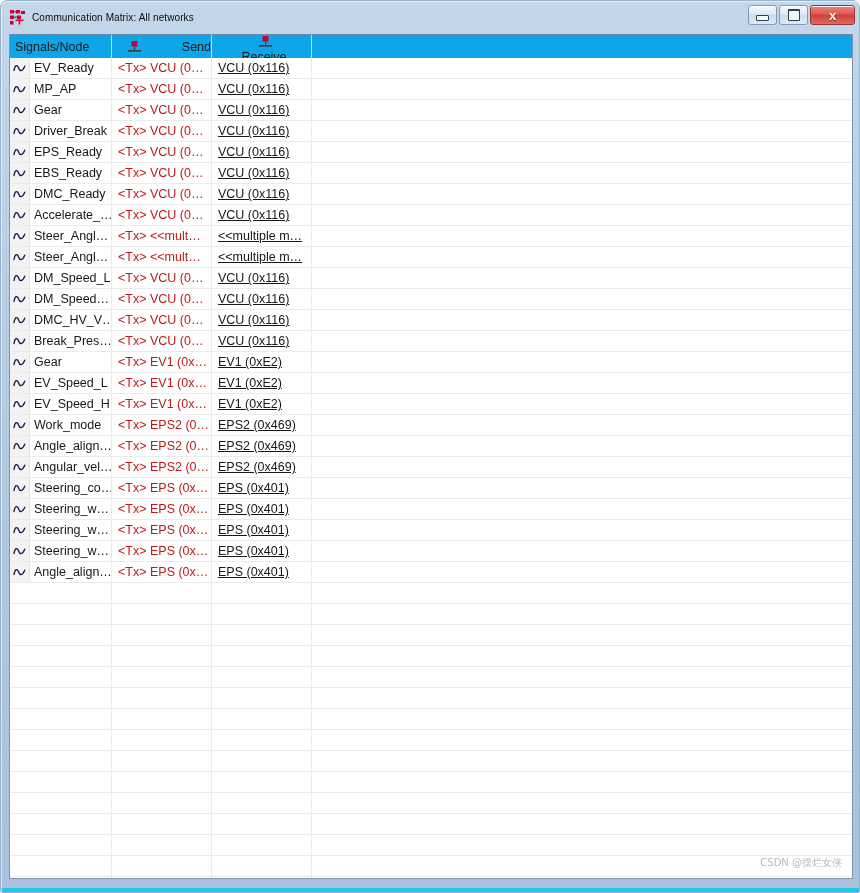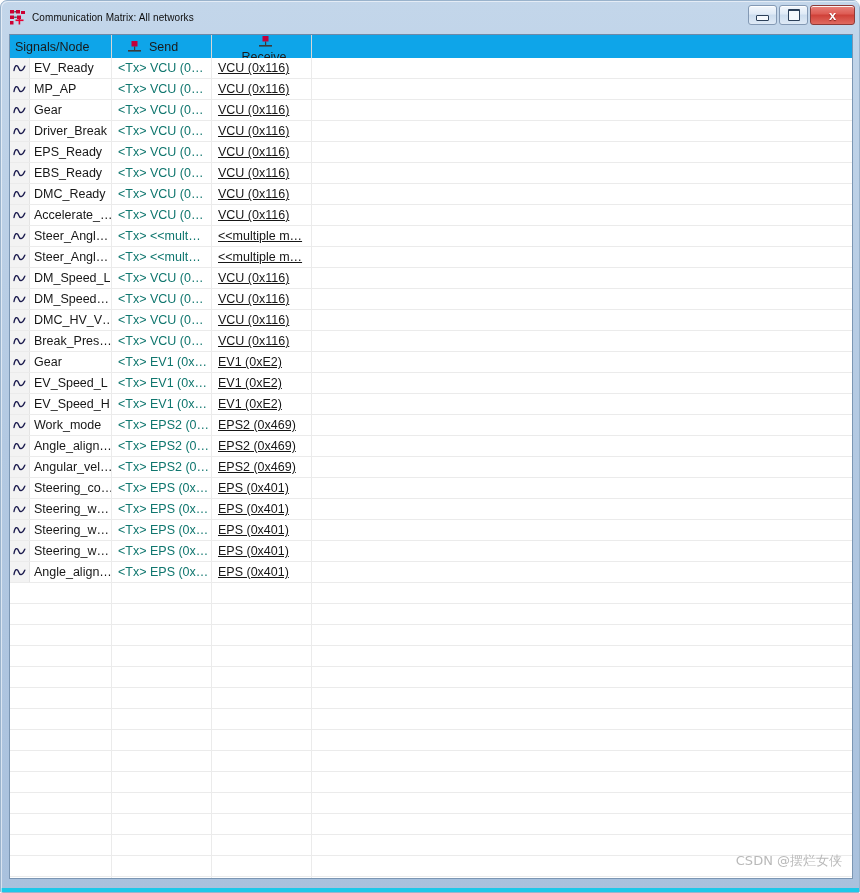--- a/index.html
+++ b/index.html
@@ -143,21 +143,21 @@
     align-items: center;
     border-right: 1px solid #d6d6d6;
     font-size: 12.5px;
     color: #1a1a1a;
     padding-left: 5px;
     white-space: nowrap;
     overflow: hidden;
     background: #0ea5e9;
   }
   .hcell.c1 { width: 102px; }
-  .hcell.c2 { width: 100px; }
+  .hcell.c2 { width: 100px; justify-content: space-between; }
   .hcell.c3 { width: 100px; flex-direction: column; }
   .hcell.c4 { width: 540px; border-right: none; }
 
   .node-icon {
     width: 15px;
     height: 14px;
     flex: 0 0 15px;
     margin-right: 7px;
     margin-left: 10px;
     position: relative;
@@ -183,21 +183,21 @@
     white-space: nowrap;
     overflow: hidden;
   }
   .cell.c1 {
     width: 102px;
     color: #171717;
     padding-left: 0;
   }
   .cell.c2 {
     width: 100px;
-    color: #0f766e;
+    color: #b91c1c;
     padding-left: 6px;
   }
   .cell.c3 {
     width: 100px;
     color: #171717;
     padding-left: 6px;
     text-decoration: underline;
   }
   .cell.c4 {
     width: 540px;
@@ -219,21 +219,21 @@
     overflow: hidden;
     white-space: nowrap;
     text-overflow: clip;
   }
 
   
   .watermark {
     position: absolute;
     right: 10px;
     bottom: 8px;
-    font-size: 13px;
+    font-size: 10px;
     color: #b9b9b9;
     white-space: nowrap;
     font-family: "DejaVu Sans", sans-serif;
   }
 
   
   .bottom-accent {
     position: absolute;
     left: 0;
     right: 0;

